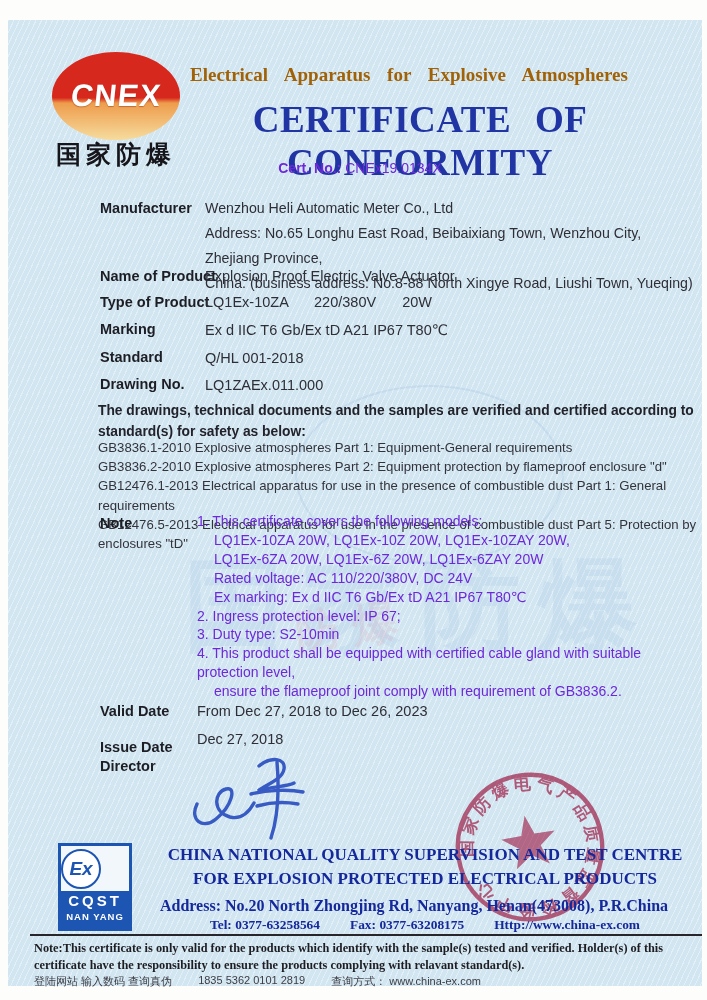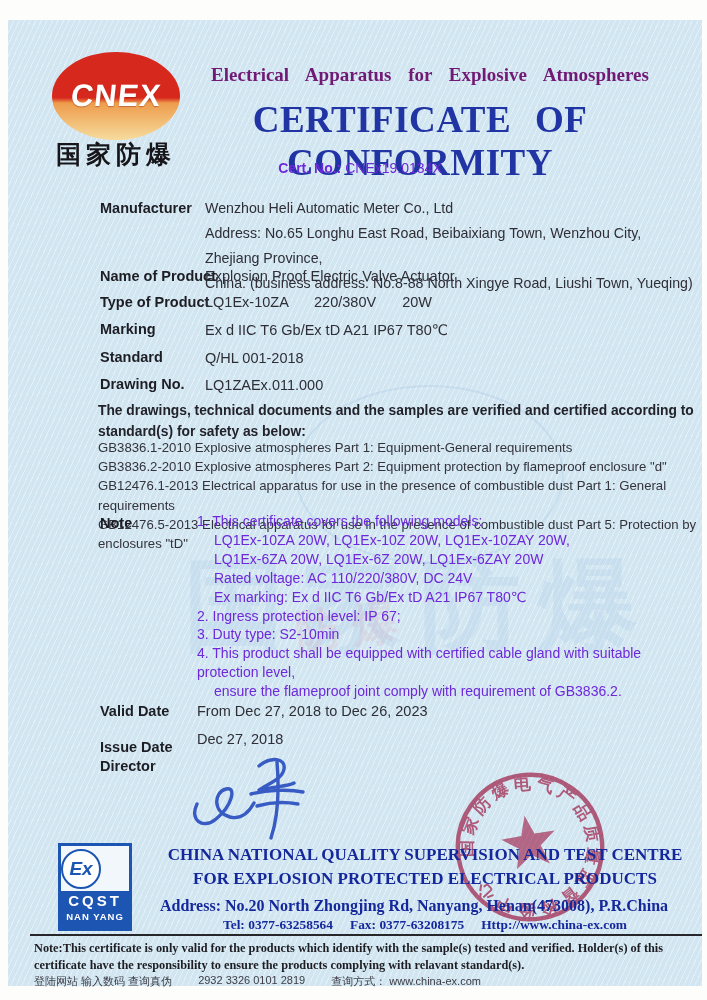--- a/index.html
+++ b/index.html
@@ -9,23 +9,23 @@
         background:#d2e6f2;
         background-image:repeating-linear-gradient(115deg,rgba(255,255,255,.38) 0 1px,transparent 1px 5px);}
   
   .cnex-logo{position:absolute;left:52px;top:52px;width:128px;height:88px;border-radius:50%;
         background:linear-gradient(180deg,#d7281d 0%,#d7281d 52%,#ee9c4c 58%,#f6dc9e 100%);
         display:flex;align-items:center;justify-content:center;}
   .cnex-logo span{color:#fff;font-weight:800;font-size:31px;letter-spacing:1px;transform:skewX(-6deg);
         text-shadow:0 1px 1px rgba(120,30,10,.4);}
   .cnex-sub{position:absolute;left:40px;top:138px;width:152px;text-align:center;
         font-size:25px;color:#15151a;letter-spacing:5px;font-weight:600;}
-  .tagline{position:absolute;left:190px;top:64px;width:480px;text-align:center;
+  .tagline{position:absolute;left:190px;top:64px;width:480px;
         font-family:"Liberation Serif","DejaVu Serif",serif;font-weight:700;
-        font-size:19px;color:#701a75;word-spacing:12px;}
+        font-size:19px;color:#a16207;word-spacing:12px;}
   .title{position:absolute;left:160px;top:98px;width:520px;text-align:center;
         font-family:"Liberation Serif","DejaVu Serif",serif;font-weight:700;
         font-size:37px;color:#2134a3;word-spacing:14px;letter-spacing:.5px;}
   .certno{position:absolute;left:200px;top:160px;width:320px;text-align:center;font-size:14px;color:#6d28d9;}
   .certno b{font-weight:700;margin-right:4px;}
   
   .lbl{position:absolute;left:100px;font-size:14.5px;font-weight:700;color:#1d1d24;}
   .val{position:absolute;left:205px;font-size:14.5px;color:#2e2e36;}
   .mlines{position:absolute;left:205px;top:196px;width:492px;font-size:14.2px;color:#2e2e36;line-height:25px;}
   .gap3{word-spacing:22px;}
@@ -54,21 +54,21 @@
         font-style:italic;background:#fff;box-sizing:border-box;}
   .cqst-bot{height:37px;background:#1d55b2;color:#fff;text-align:center;}
   .cqst-name{font-size:15px;font-weight:700;letter-spacing:3px;line-height:20px;}
   .cqst-city{font-size:9.5px;font-weight:700;letter-spacing:1px;line-height:11px;}
   .org1{position:absolute;left:145px;top:845px;width:560px;text-align:center;
         font-family:"Liberation Serif","DejaVu Serif",serif;font-weight:700;font-size:17px;color:#14279b;}
   .org2{position:absolute;left:145px;top:869px;width:560px;text-align:center;
         font-family:"Liberation Serif","DejaVu Serif",serif;font-weight:700;font-size:17px;color:#14279b;}
   .addr{position:absolute;left:134px;top:897px;width:560px;text-align:center;
         font-family:"Liberation Serif","DejaVu Serif",serif;font-weight:700;font-size:16px;color:#14279b;}
-  .telfax{position:absolute;left:145px;top:917px;width:560px;display:flex;justify-content:center;gap:17px;
+  .telfax{position:absolute;left:145px;top:917px;width:560px;display:flex;justify-content:center;gap:30px;
         font-family:"Liberation Serif","DejaVu Serif",serif;font-weight:700;font-size:13.4px;color:#14279b;}
   .rule{position:absolute;left:30px;top:934px;width:672px;height:2px;background:#26262b;}
   .bnote{position:absolute;left:34px;top:940px;width:664px;
         font-family:"Liberation Serif","DejaVu Serif",serif;font-weight:700;font-size:12.3px;
         color:#1d1d22;line-height:16.5px;}
   .verify{position:absolute;left:34px;top:974px;display:flex;gap:26px;font-size:11px;color:#3c3c44;justify-content:flex-end;}
 </style>
 </head>
 <body>
 
@@ -173,16 +173,16 @@
   <div class="addr">Address: No.20 North Zhongjing Rd, Nanyang, Henan(473008), P.R.China</div>
   <div class="telfax">
     <span><b>Tel:</b> <span>0377-63258564</span></span>
     <span><b>Fax:</b> <span>0377-63208175</span></span>
     <span>Http://www.china-ex.com</span>
   </div>
   <div class="rule"></div>
   <div class="bnote">Note:This certificate is only valid for the products which identify with the sample(s) tested and verified. Holder(s) of this certificate have the responsibility to ensure the products complying with relavant standard(s).</div>
   <div class="verify">
     <span>登陆网站 输入数码 查询真伪</span>
-    <span>2932 3326 0101 2819</span>
+    <span>1835 5362 0101 2819</span>
     <span>查询方式： www.china-ex.com</span>
   </div>
 </div>
 
 </body></html>

